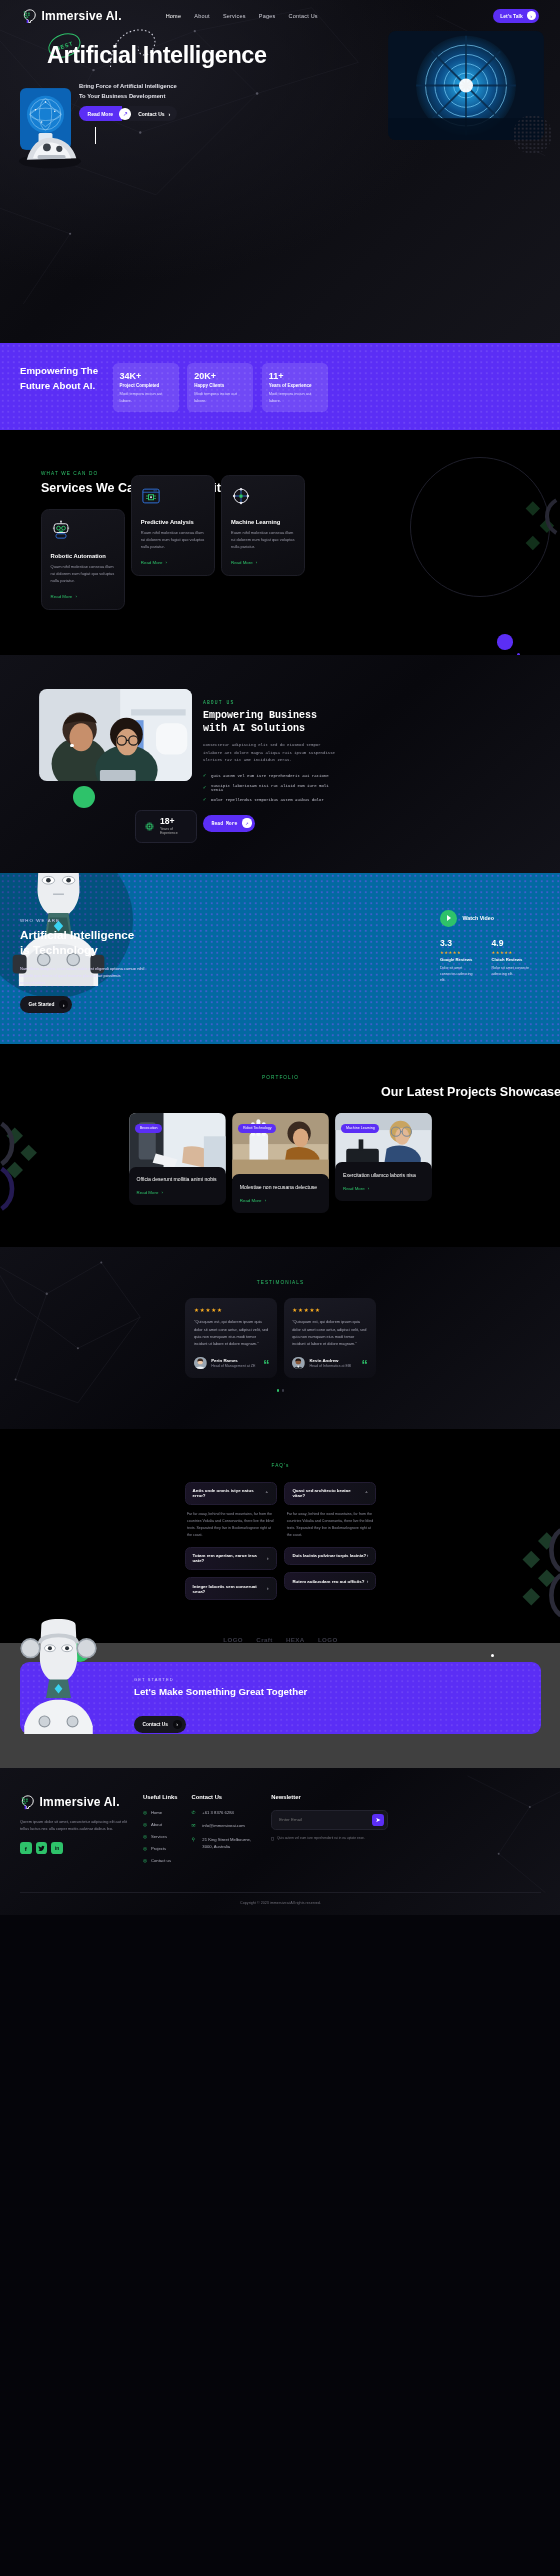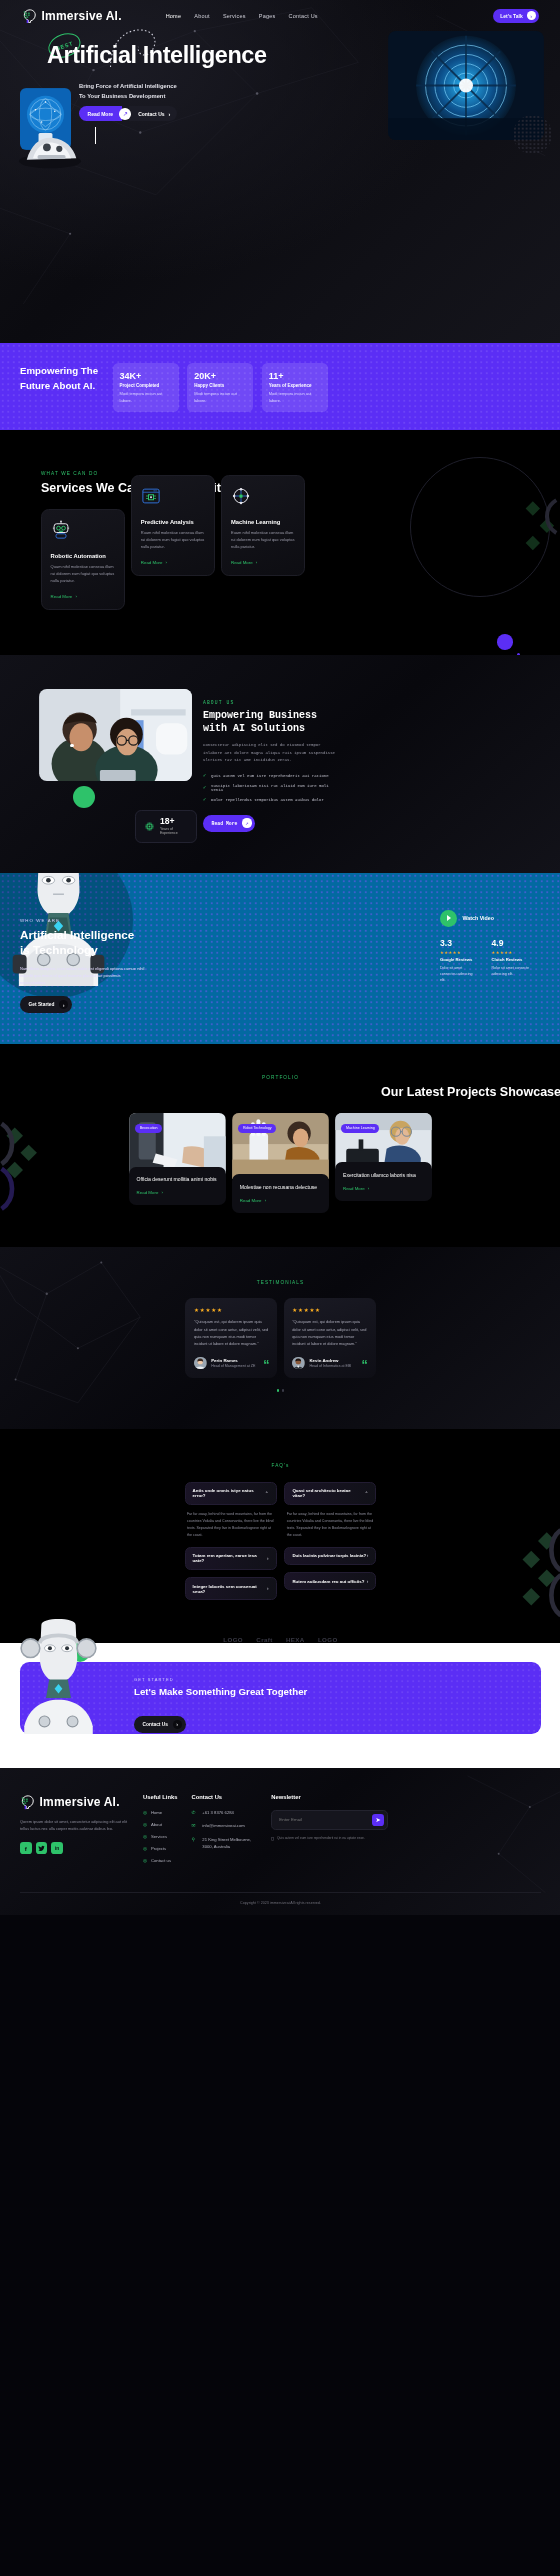--- a/index.html
+++ b/index.html
@@ -256,21 +256,21 @@
   .faq-ic{ font-size:4.7px; color:#cfcfdb; }
   .faq-a{ font-size:3.6px; line-height:1.95; color:#8e8e9c; padding:6.2px 2.3px 0 2.3px; }
   .faq-sp{ height:7.8px; }
   .deco-chev-fr{ position:absolute; right:-3.1px; bottom:11px; }
 
   
   .logos{ background:#000; padding:4.7px 0 0 0; display:flex; justify-content:center; gap:13.2px; align-items:center;}
   .logo-t{ color:#3a3a46; font-size:6.2px; font-weight:bold; letter-spacing:0.4px;}
 
   
-  .cta-wrap{ position:relative; background:#ffffff; padding:18.7px 0 34px 0; }
+  .cta-wrap{ position:relative; background:#404040; padding:18.7px 0 34px 0; }
   .cta-box{
     position:relative; margin:0 20px; background:#5b2ef5; border-radius:9.3px;
     height:72px; overflow:visible;
   }
   .cta-box::before{
     content:""; position:absolute; inset:0; border-radius:9.3px;
     background:radial-gradient(circle,#7b55f8 0.9px, transparent 1px) 0 0/5.5px 5.5px; opacity:.5;
   }
   .cta-robot{ position:absolute; left:-1.6px; bottom:0; width:81px; height:117px; }
   .cta-green{ position:absolute; left:50px; top:-20px; width:20px;height:20px;border-radius:50%;background:#2ec26a;}

